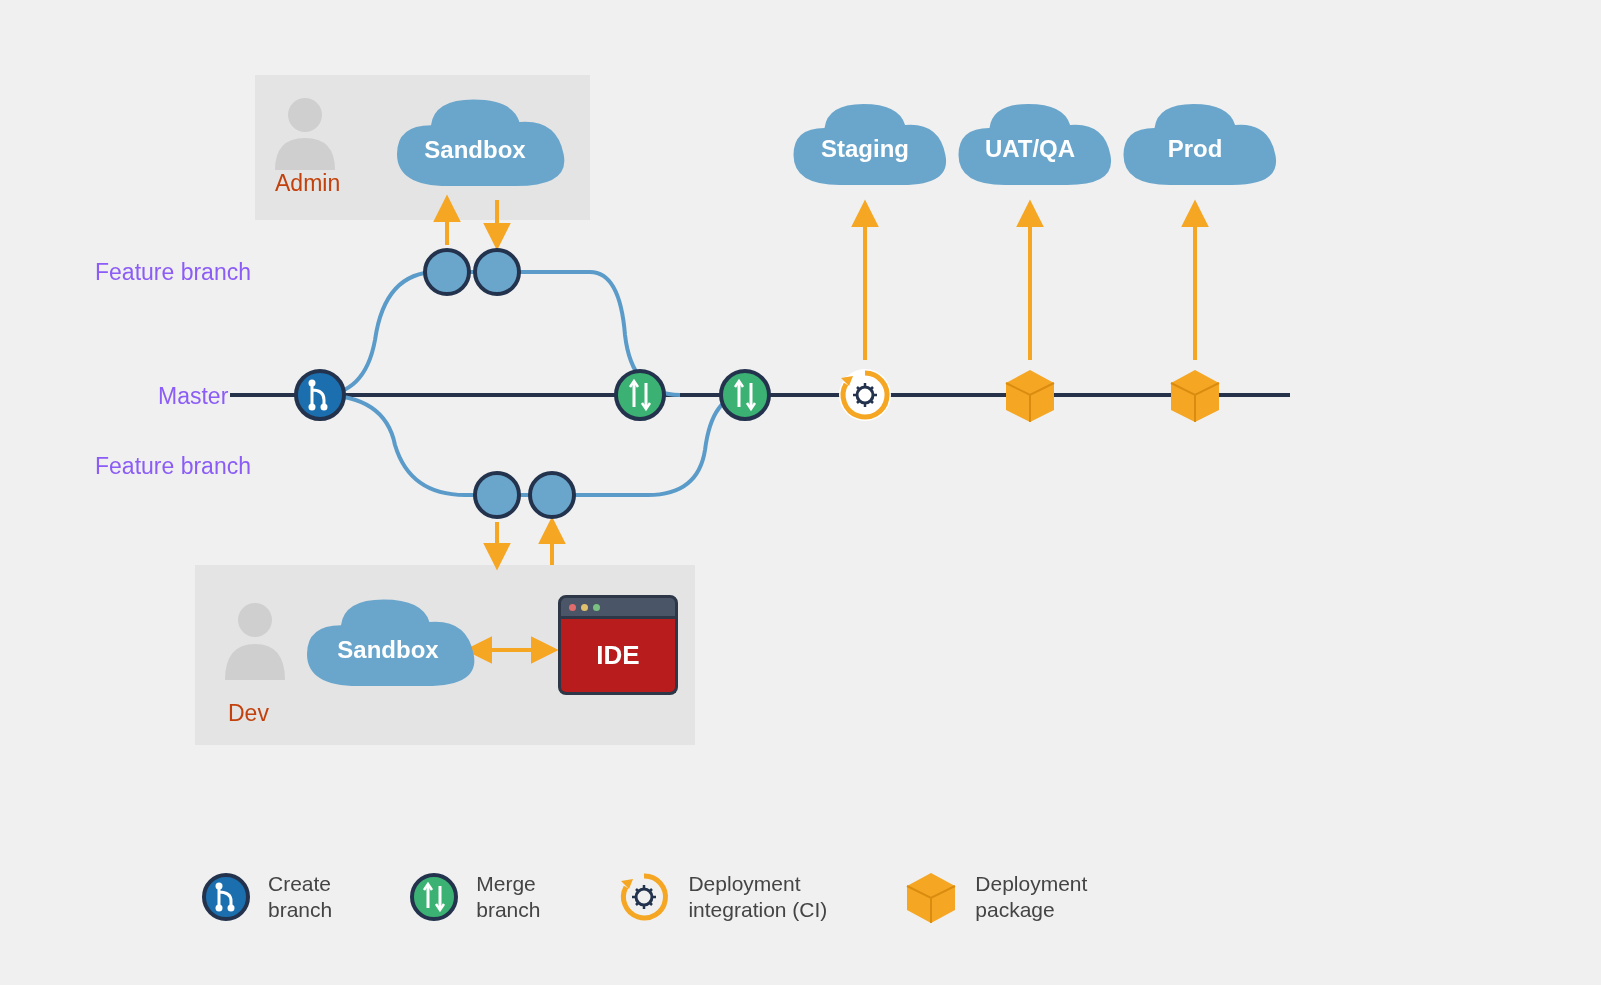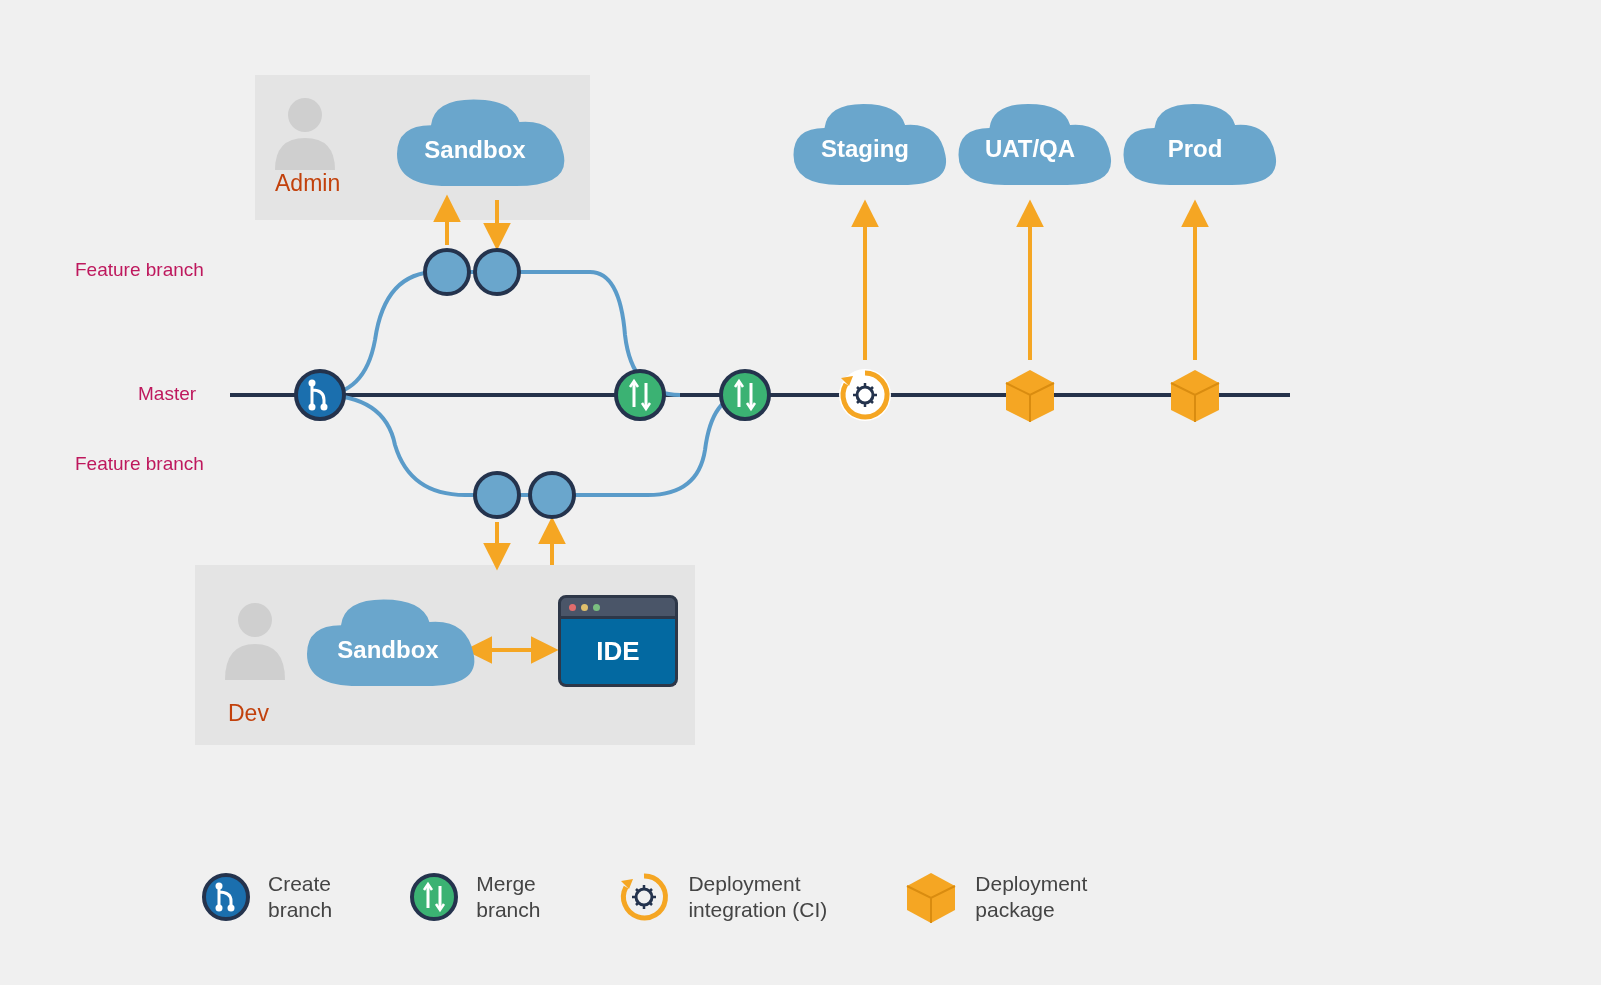--- a/index.html
+++ b/index.html
@@ -1,18 +1,18 @@
 <!DOCTYPE html>
 <html><head>
 <meta charset="utf-8">
 <style>
   * { box-sizing: border-box; margin: 0; padding: 0; }
   html, body { width: 1601px; height: 985px; background: #f0f0f0; font-family: -apple-system, BlinkMacSystemFont, "Segoe UI", Helvetica, Arial, sans-serif; color: #333; }
   .canvas { position: relative; width: 1601px; height: 985px; }
-  .label { position: absolute; font-size: 19px; color: #be185d; }
+  .label { position: absolute; font-size: 23px; color: #8b5cf6; margin-left: 20px; }
   .role-label { position: absolute; font-size: 23px; color: #c2410c; text-align: right; }
   .admin-box { position: absolute; background: #e4e4e4; }
   .dev-box { position: absolute; background: #e4e4e4; }
   .cloud-label { fill: #fff; font-size: 24px; font-weight: 700; text-anchor: middle; }
   .legend { position: absolute; left: 200px; bottom: 60px; display: flex; align-items: center; gap: 76px; }
   .legend-item { display: flex; align-items: center; gap: 16px; }
   .legend-text { font-size: 21px; color: #444; line-height: 1.25; }
   .ide { position: absolute; }
 </style>
 </head>
@@ -144,21 +144,21 @@
       <path d="M 1171 383 L 1195 395 L 1219 383 M 1195 395 L 1195 422" stroke="#d98c10" stroke-width="2" fill="none"></path>
     </g>
   </svg>
 
   <div class="ide" style="left:558px; top:595px; width:120px; height:108px;">
     <div style="background:#4a5568; border:3px solid #2d3748; border-radius:8px 8px 0 0; height:24px; display:flex; align-items:center; padding-left:8px; gap:5px;">
       <span style="width:7px;height:7px;border-radius:50%;background:#e06c6c;"></span>
       <span style="width:7px;height:7px;border-radius:50%;background:#e0c06c;"></span>
       <span style="width:7px;height:7px;border-radius:50%;background:#7ac080;"></span>
     </div>
-    <div style="background:#0369a1; border:3px solid #2d3748; border-top:none; border-radius:0 0 8px 8px; height:68px; display:flex; align-items:center; justify-content:center;">
+    <div style="background:#b91c1c; border:3px solid #2d3748; border-top:none; border-radius:0 0 8px 8px; height:76px; display:flex; align-items:center; justify-content:center;">
       <span style="color:#fff; font-size:26px; font-weight:700;">IDE</span>
     </div>
   </div>
 
   <div class="legend">
     <div class="legend-item">
       <svg width="52" height="52">
           <circle cx="26" cy="26" r="22" fill="#1b6fae" stroke="#24334d" stroke-width="4"></circle>
         <path d="M 19 15 L 19 37 M 19 21 Q 31 21 31 30 L 31 37" stroke="#fff" stroke-width="3" fill="none"></path>
         <circle cx="19" cy="15" r="3.5" fill="#fff"></circle>

